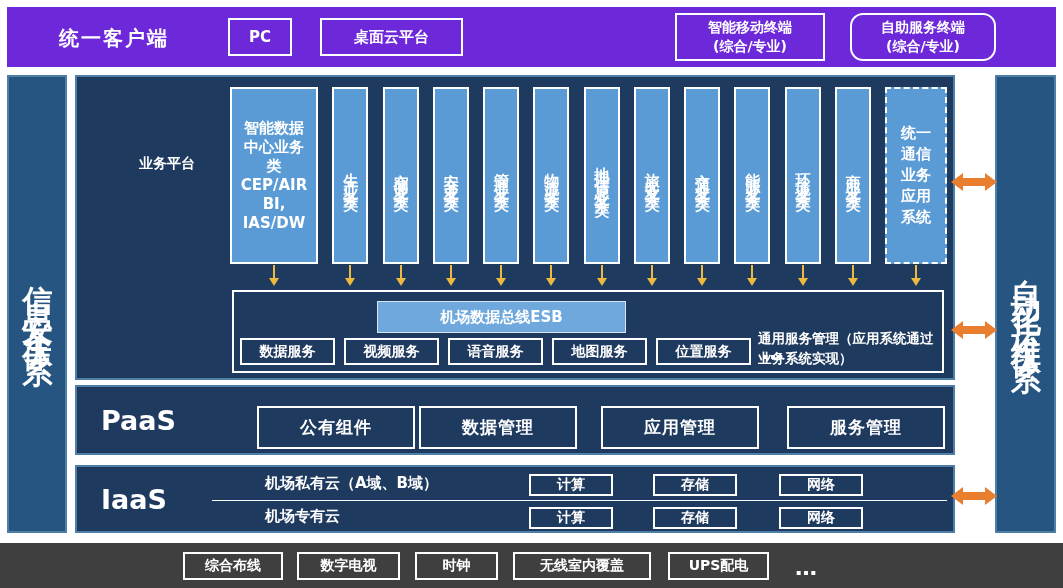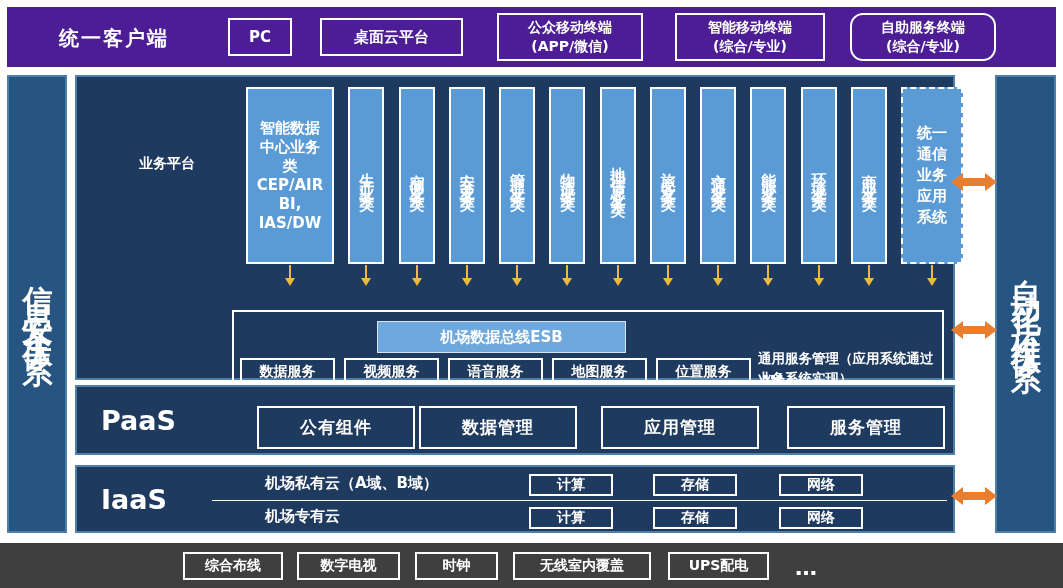--- a/index.html
+++ b/index.html
@@ -1,21 +1,21 @@
 <!DOCTYPE html>
 <html><head>
 <meta charset="utf-8">
 <style>
   html,body{margin:0;padding:0;background:#ffffff;}
   .canvas{
     position:relative;width:1063px;height:588px;background:#ffffff;
     font-family:"DejaVu Sans","Liberation Sans",sans-serif;color:#ffffff;overflow:hidden;
   }
   
-  .topbar{position:absolute;left:7px;top:7px;width:1049px;height:60px;background:#4c1d95;}
+  .topbar{position:absolute;left:7px;top:7px;width:1049px;height:60px;background:#6d28d9;}
   .topbar-label{position:absolute;left:52px;top:18px;font-size:20px;font-weight:bold;letter-spacing:2px;}
   .tbox{position:absolute;border:2px solid #fff;box-sizing:border-box;display:flex;flex-direction:column;
         align-items:center;justify-content:center;text-align:center;font-size:15px;font-weight:600;line-height:20px;}
   .t1{left:221px;top:11px;width:64px;height:38px;}
   .t2{left:313px;top:11px;width:143px;height:38px;}
   .t3{left:490px;top:6px;width:146px;height:48px;font-size:14px;line-height:19px;}
   .t4{left:668px;top:6px;width:150px;height:48px;font-size:14px;line-height:19px;}
   .t5{left:843px;top:6px;width:146px;height:48px;font-size:14px;line-height:19px;border-radius:13px;}
   
   .pillar{position:absolute;top:75px;height:458px;background:#265582;border:2px solid #4E7FA9;box-sizing:border-box;
@@ -26,32 +26,32 @@
   
   .panel{position:absolute;left:75px;width:880px;background:#1F3A5F;border:2px solid #4E7FA9;box-sizing:border-box;}
   .panel.business{top:75px;height:305px;}
   .panel.paas{top:385px;height:70px;}
   .panel.iaas{top:465px;height:68px;}
   
   .biz-text{position:absolute;left:15px;top:78px;width:138px;margin-left:47px;}
   .biz-title{font-size:14px;font-weight:600;margin-bottom:16px;}
   .biz-desc{font-size:13.5px;line-height:21.5px;}
   
-  .cols{position:absolute;left:169px;top:10px;width:717px;height:202px;display:flex;justify-content:space-between;}
+  .cols{position:absolute;left:153px;top:10px;width:717px;height:202px;display:flex;justify-content:space-between;}
   .colwrap{display:flex;flex-direction:column;align-items:center;}
   .cbox{background:#5B9BD5;border:2px solid #fff;box-sizing:border-box;height:177px;
         display:flex;align-items:center;justify-content:center;text-align:center;font-weight:bold;}
   .cbox.wide{width:88px;font-size:15px;line-height:19px;padding:0 13px;white-space:pre-line;}
   .cbox.narrow{width:36px;}
   .cbox.dashed{width:62px;border-style:dashed;font-size:15px;line-height:21px;padding:0 7px;}
   .cbox .vlabel{writing-mode:vertical-lr;text-orientation:upright;font-size:15px;letter-spacing:6px;}
   .varrow{width:2px;height:13px;background:#EDB93F;position:relative;margin-top:1px;}
   .varrow:after{content:"";position:absolute;top:100%;left:-4px;border:5px solid transparent;border-top:8px solid #EDB93F;}
   
-  .esb{position:absolute;left:155px;top:213px;width:712px;height:83px;border:2px solid #fff;box-sizing:border-box;margin-top:20px;}
+  .esb{position:absolute;left:155px;top:213px;width:712px;height:83px;border:2px solid #fff;box-sizing:border-box;}
   .esb-bus{position:absolute;left:143px;top:9px;width:247px;height:30px;background:#6FA8DC;border:1px solid #D9E6F2;
            display:flex;align-items:center;justify-content:center;font-size:15px;font-weight:600;}
   .esb-row{position:absolute;left:6px;top:46px;display:flex;gap:9px;align-items:center;}
   .sbox{border:2px solid #fff;box-sizing:border-box;width:95px;height:27px;display:flex;align-items:center;
         justify-content:center;font-size:14px;font-weight:700;}
   .dots{font-size:22px;font-weight:bold;letter-spacing:2px;line-height:10px;padding-left:2px;}
   .esb-note{position:absolute;right:6px;top:36px;width:178px;font-size:13.5px;line-height:20px;font-weight:600;}
   
   .layer-label{position:absolute;left:24px;top:50%;transform:translateY(-50%);font-size:27px;font-weight:bold;}
   .pbox{position:absolute;top:19px;width:158px;height:43px;border:2px solid #fff;box-sizing:border-box;
@@ -84,24 +84,20 @@
 
   <div class="topbar">
     <div class="topbar-label">统一客户端</div>
     <div class="tbox t1">
       <span>PC</span>
       <span></span>
     </div>
     <div class="tbox t2">
       <span>桌面云平台</span>
       <span></span>
-    </div>
-    <div class="tbox t3">
-      <span>公众移动终端</span>
-      <span>(APP/微信)</span>
     </div>
     <div class="tbox t4">
       <span>智能移动终端</span>
       <span>(综合/专业)</span>
     </div>
     <div class="tbox t5">
       <span>自助服务终端</span>
       <span>(综合/专业)</span>
     </div>
   </div>

